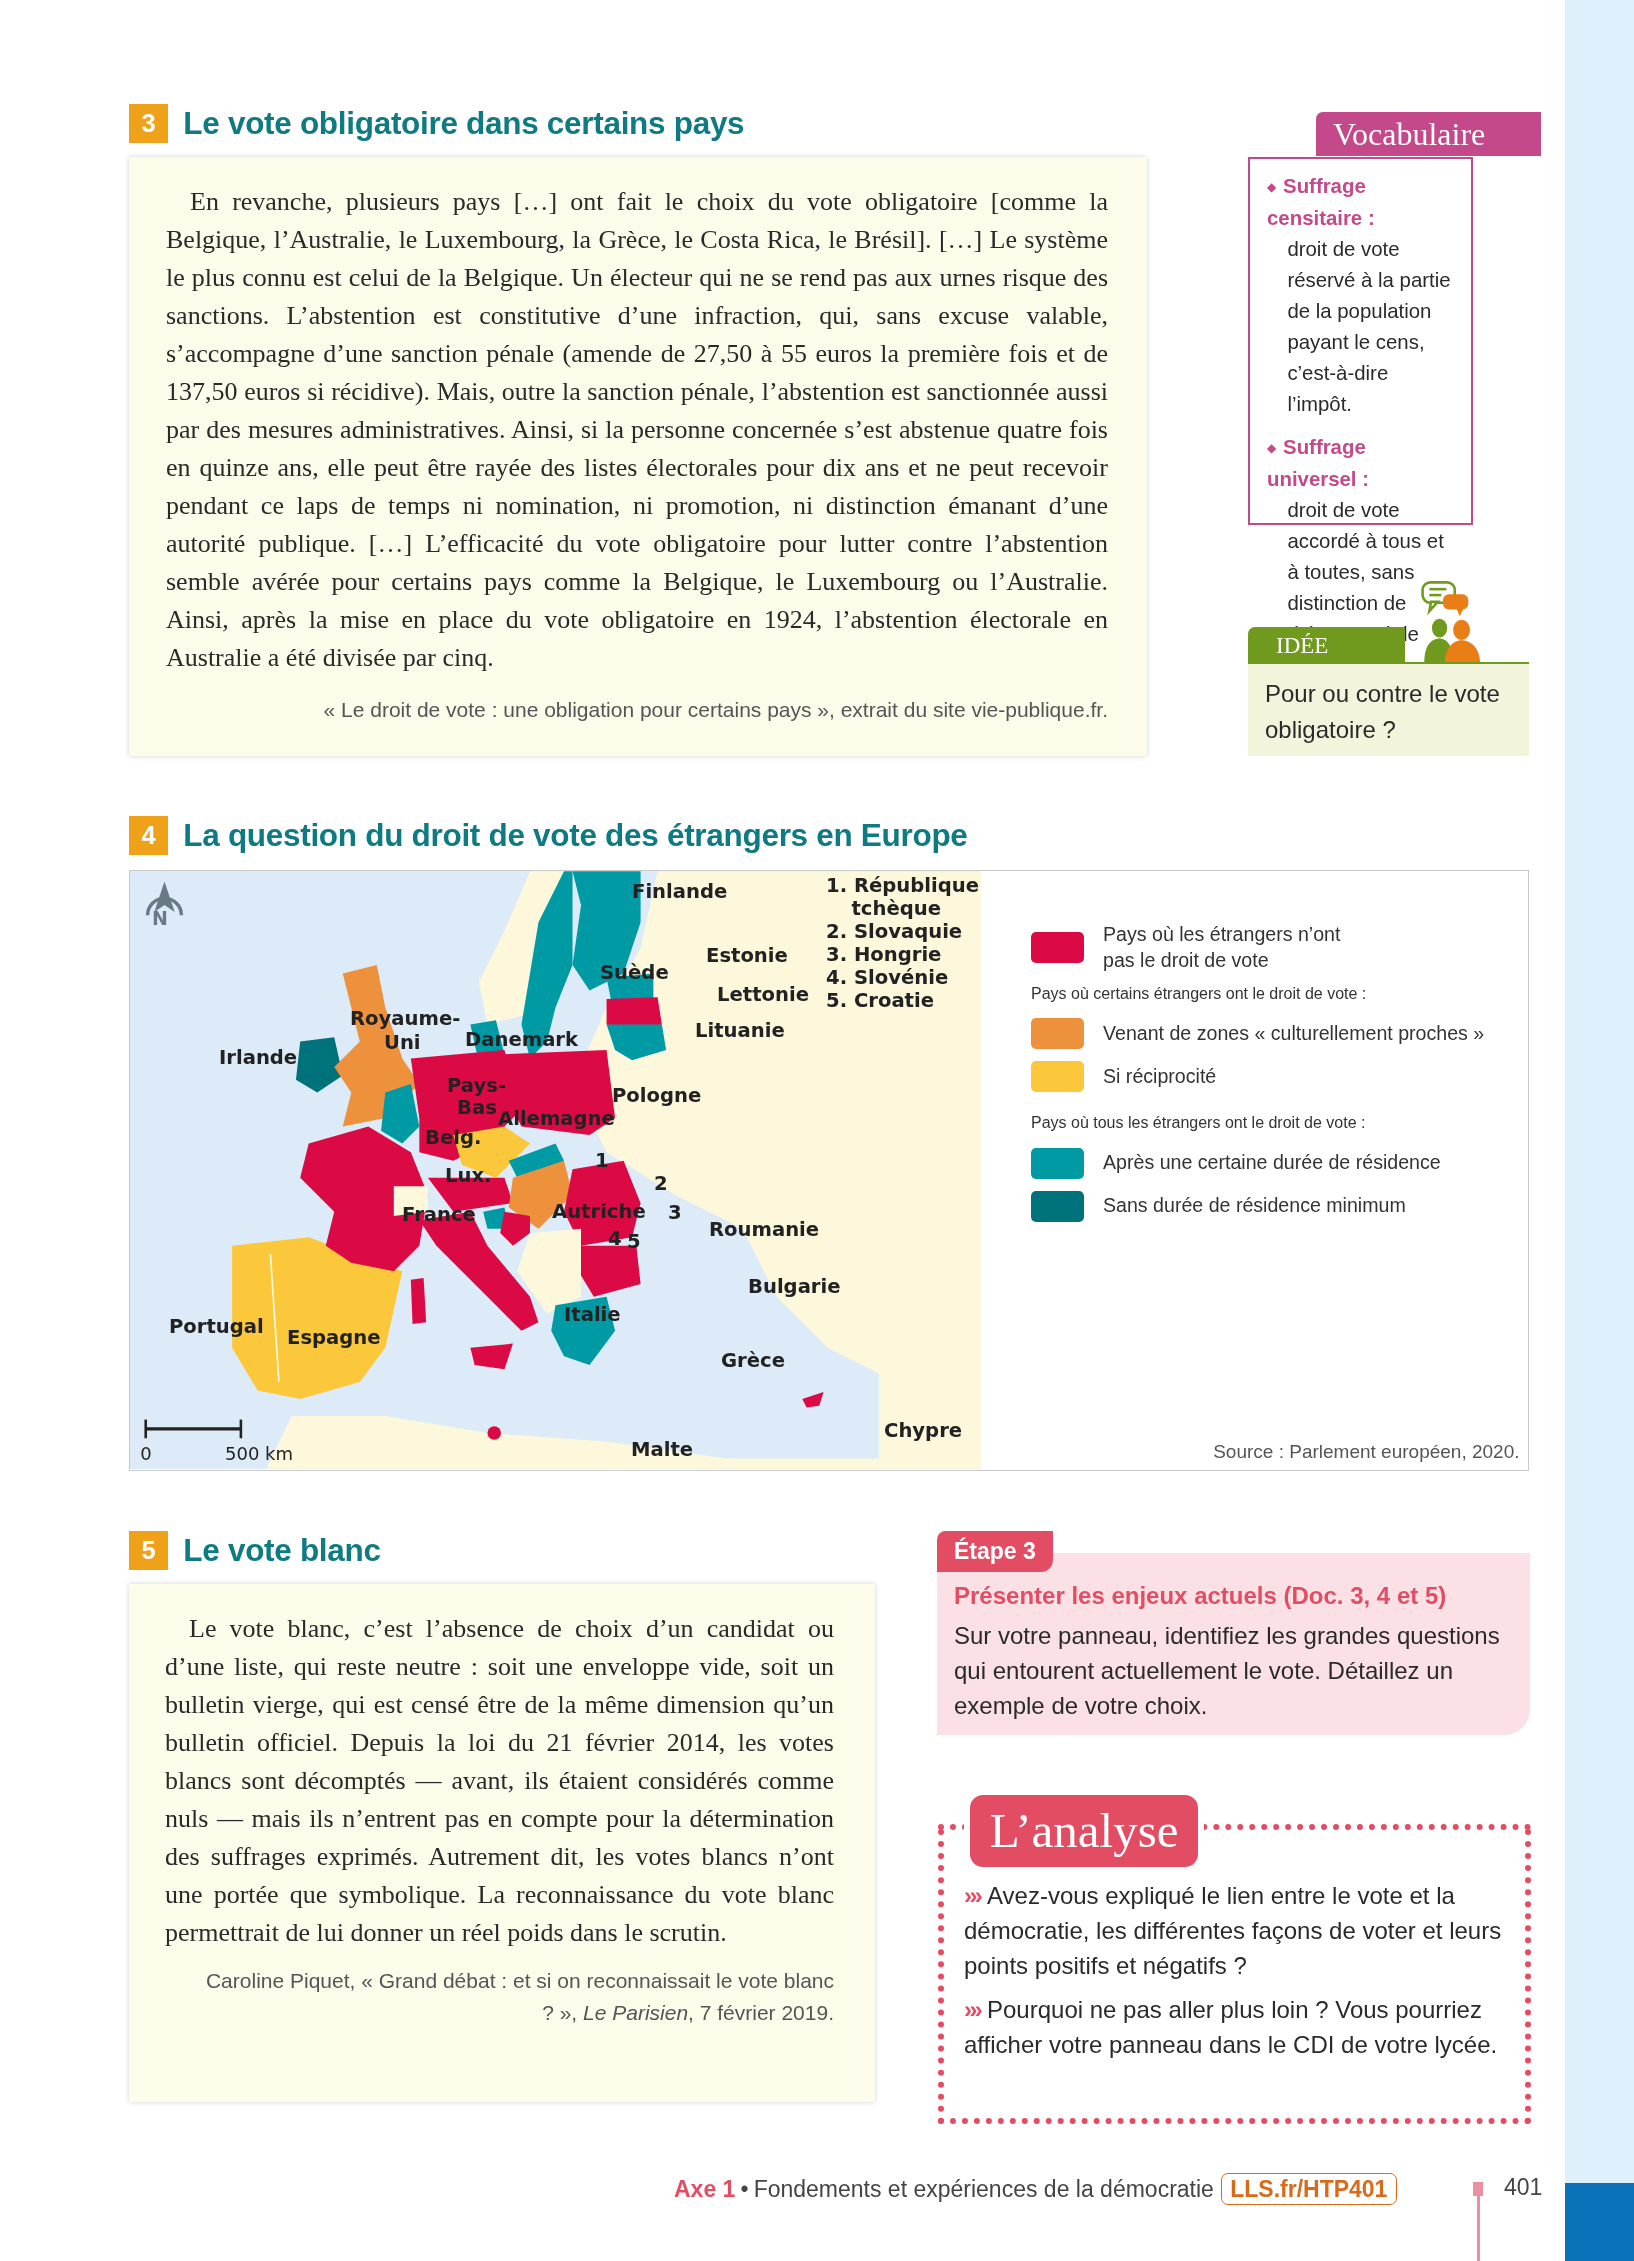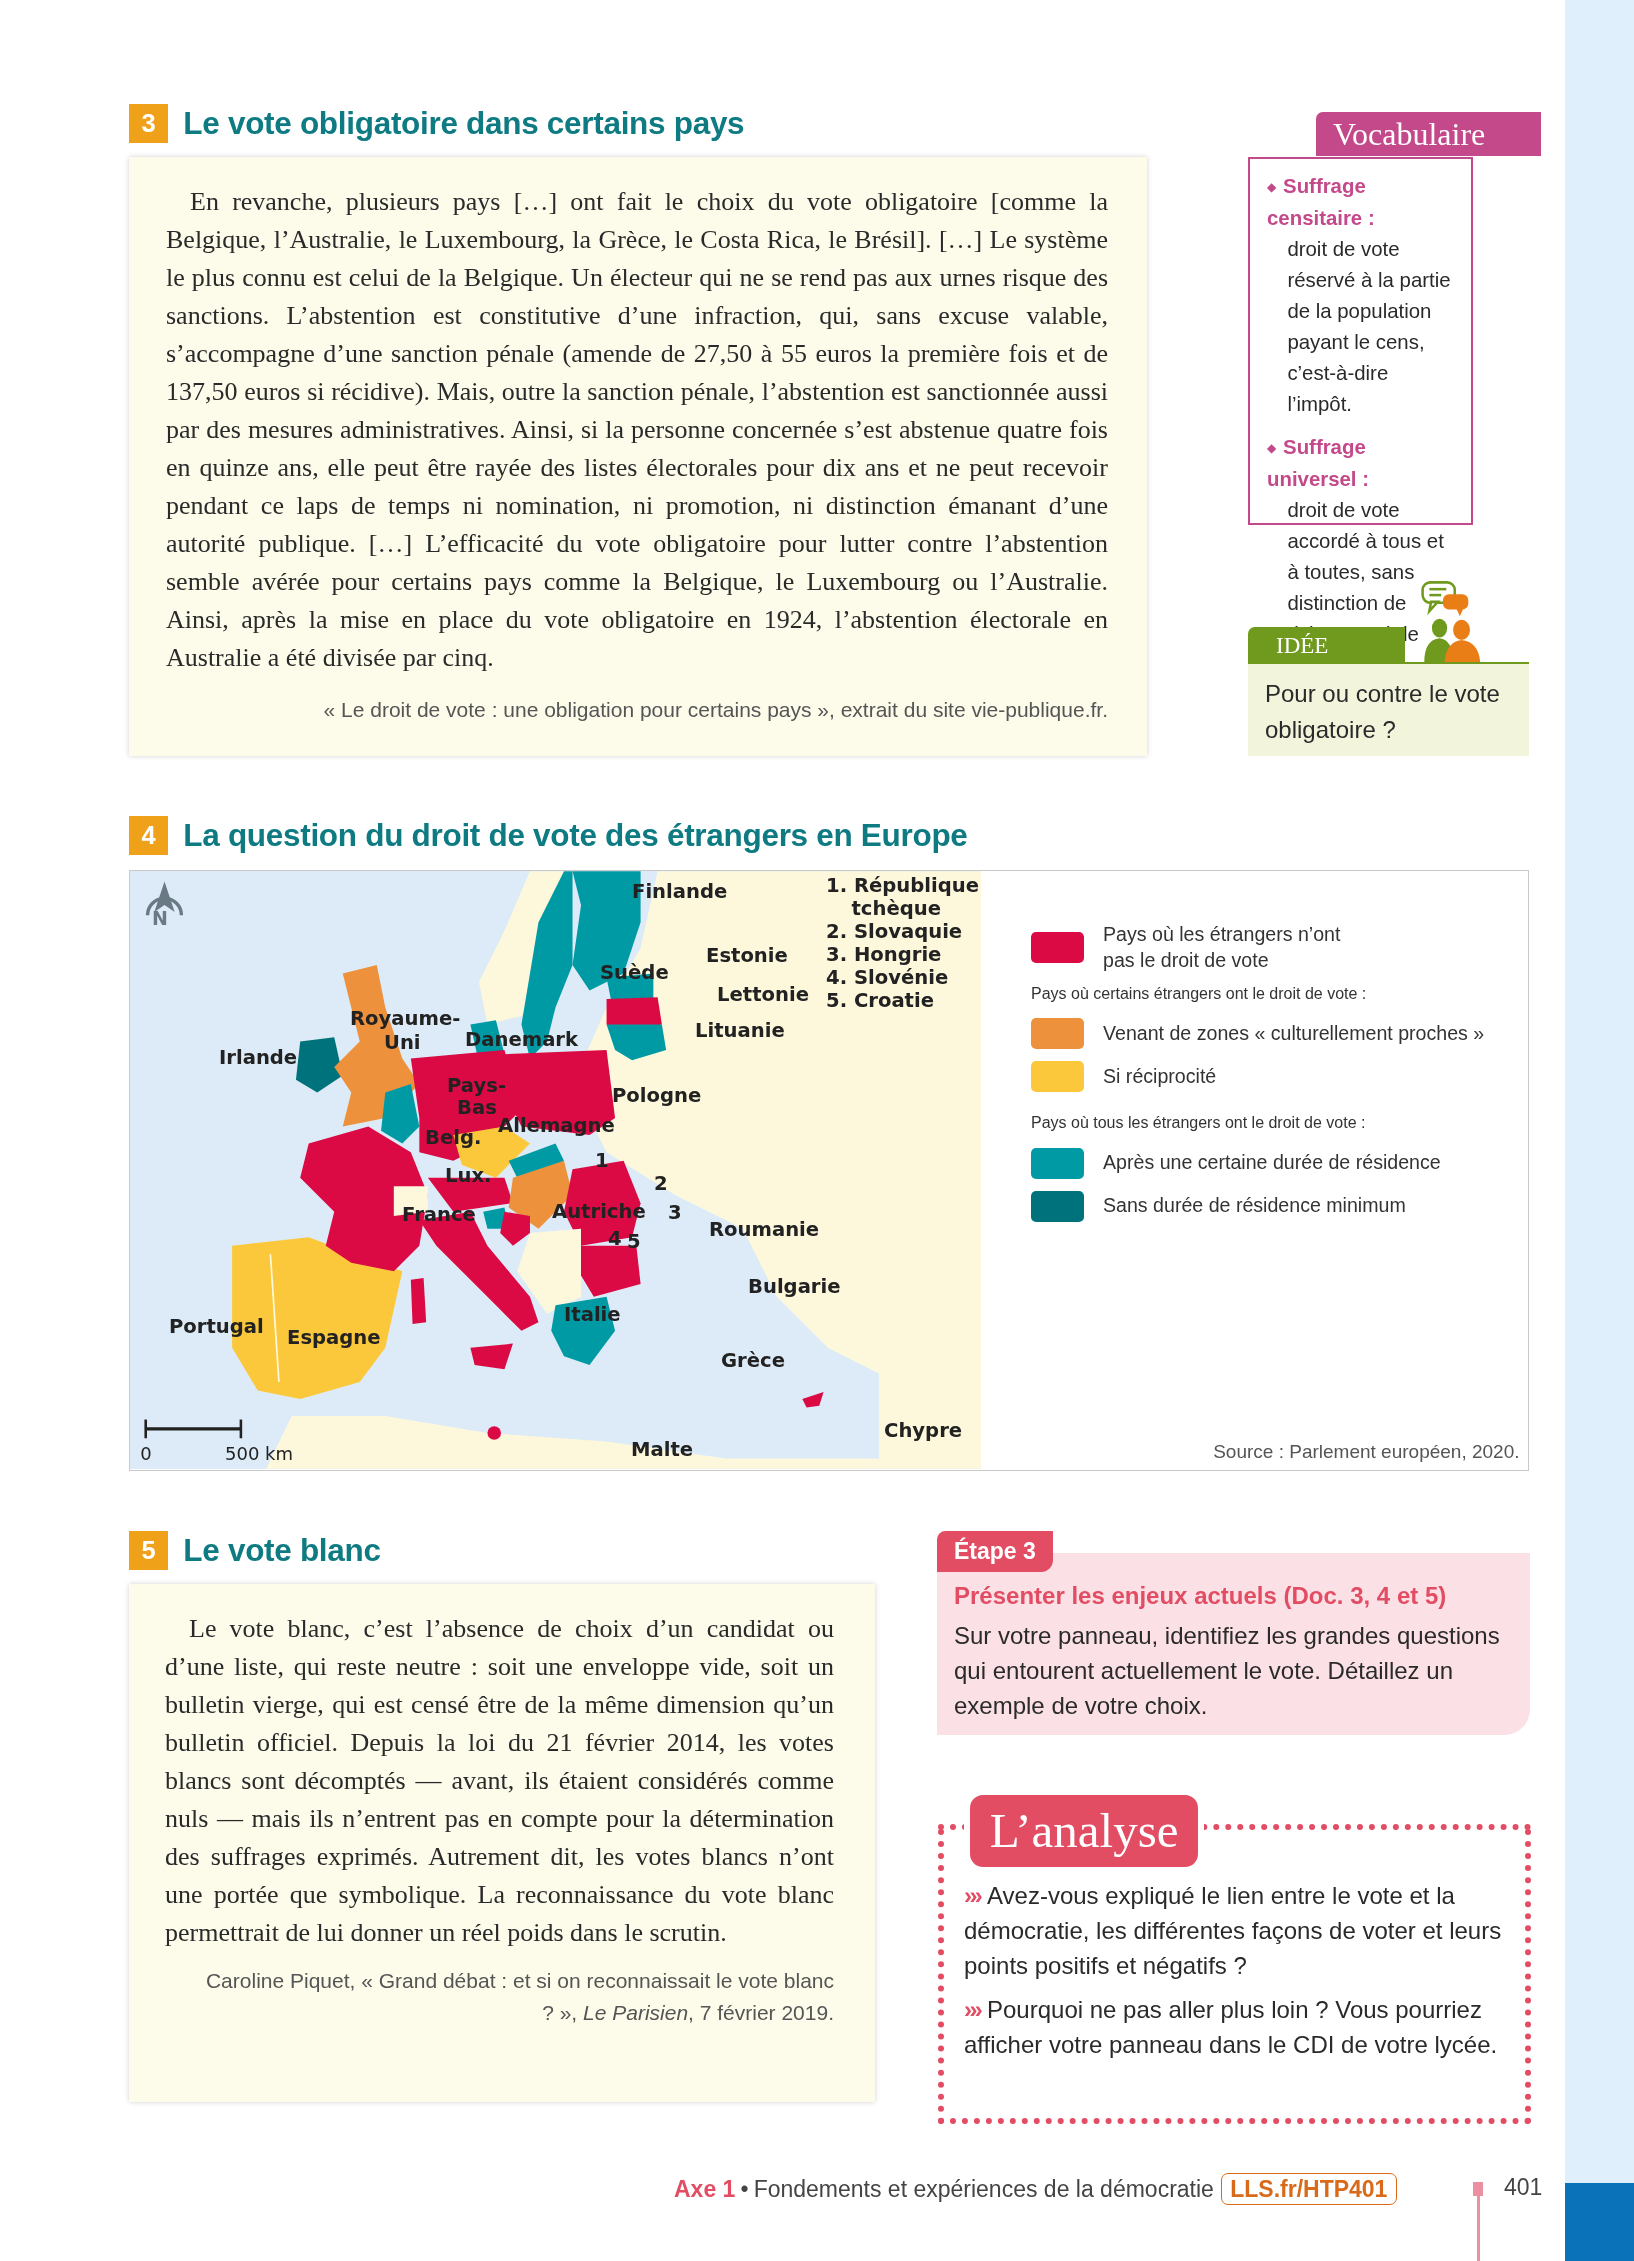--- a/index.html
+++ b/index.html
@@ -196,21 +196,21 @@
     <div class="map-label" style="left:587px; top:112px;">Lettonie</div>
     <div class="map-label" style="left:565px; top:148px;">Lituanie</div>
     <div class="map-label" style="left:335px; top:157px;">Danemark</div>
     <div class="map-label" style="left:220px; top:136px;">Royaume-</div>
     <div class="map-label" style="left:254px; top:160px;">Uni</div>
     <div class="map-label" style="left:89px; top:175px;">Irlande</div>
     <div class="map-label" style="left:317px; top:203px;">Pays-</div>
     <div class="map-label" style="left:327px; top:225px;">Bas</div>
     <div class="map-label" style="left:295px; top:255px;">Belg.</div>
     <div class="map-label" style="left:315px; top:293px;">Lux.</div>
-    <div class="map-label" style="left:368px; top:243px;">Allemagne</div>
+    <div class="map-label" style="left:368px; top:236px;">Allemagne</div>
     <div class="map-label" style="left:482px; top:213px;">Pologne</div>
     <div class="map-label" style="left:272px; top:332px;">France</div>
     <div class="map-label" style="left:422px; top:329px;">Autriche</div>
     <div class="map-label" style="left:579px; top:347px;">Roumanie</div>
     <div class="map-label" style="left:618px; top:404px;">Bulgarie</div>
     <div class="map-label" style="left:434px; top:432px;">Italie</div>
     <div class="map-label" style="left:591px; top:478px;">Grèce</div>
     <div class="map-label" style="left:39px; top:444px;">Portugal</div>
     <div class="map-label" style="left:157px; top:455px;">Espagne</div>
     <div class="map-label" style="left:501px; top:567px;">Malte</div>

